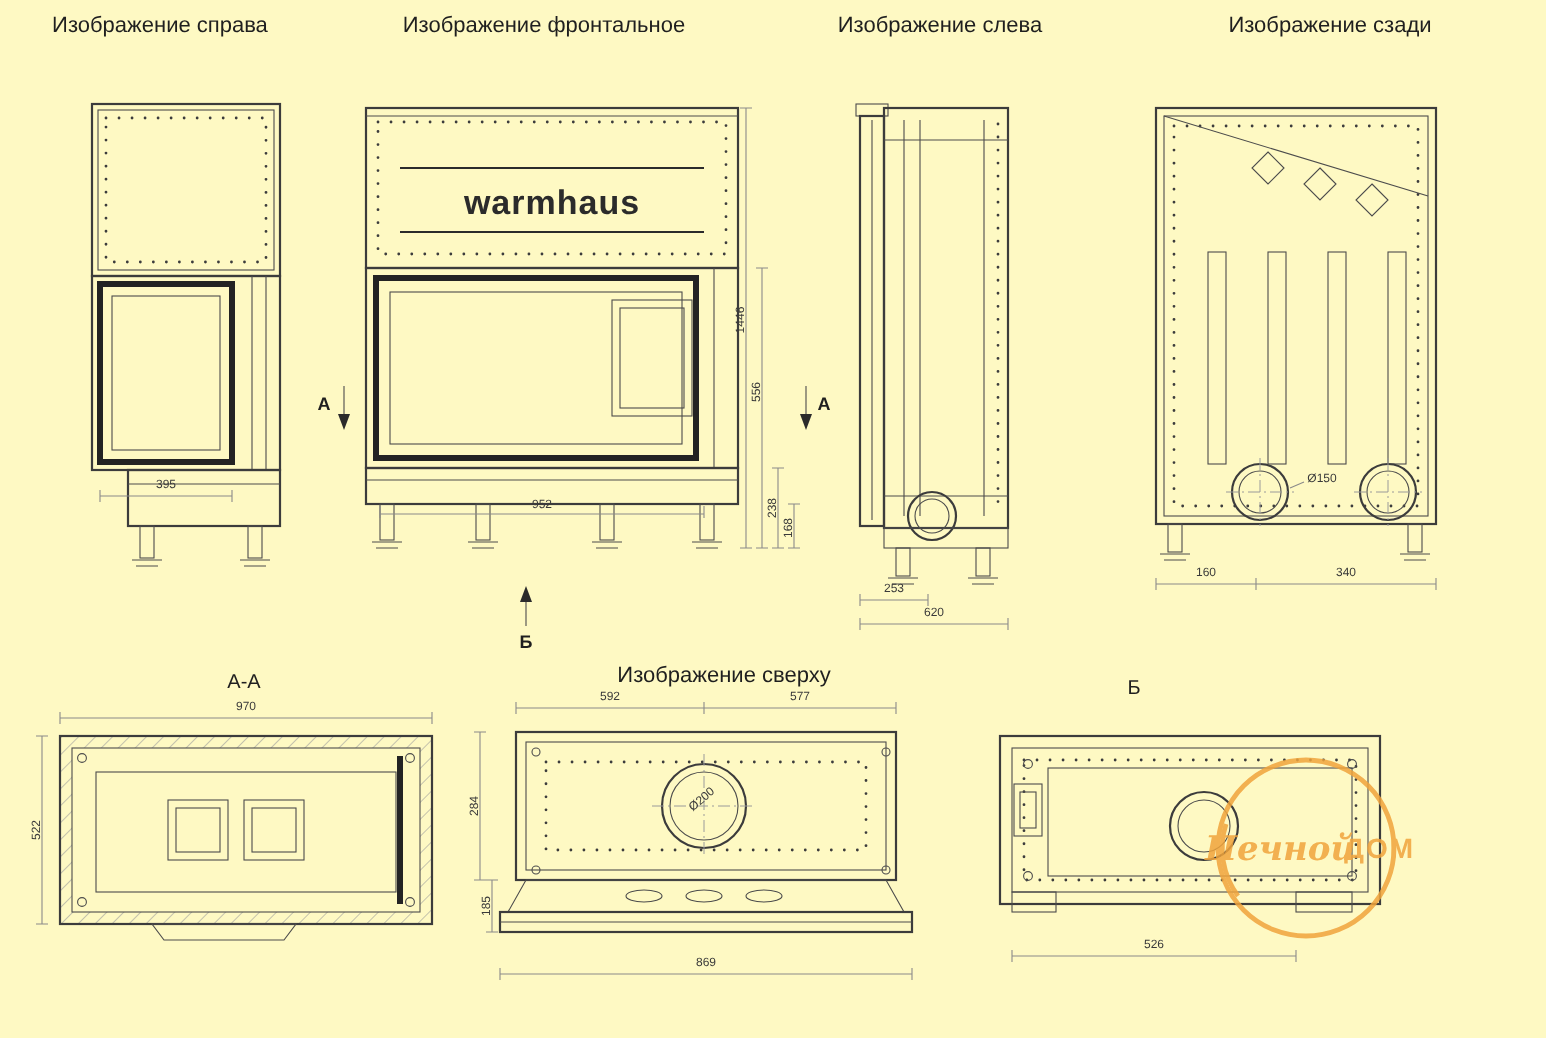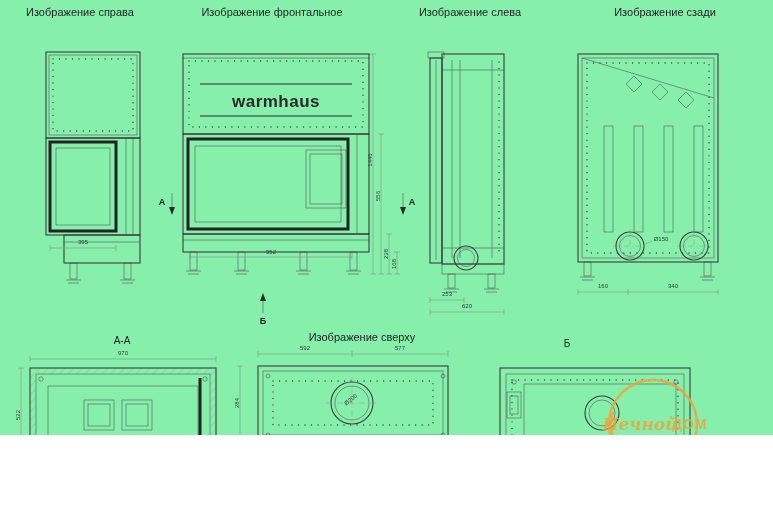--- a/index.html
+++ b/index.html
@@ -1,16 +1,16 @@
 <!DOCTYPE html>
 <html><head>
 <meta charset="utf-8">
 <style>
   html,body{margin:0;padding:0;background:#ffffff;}
-  .sheet{position:relative;width:773px;height:435px;background:#86efac;overflow:hidden;}
+  .sheet{position:relative;width:773px;height:519px;background:#fef9c3;overflow:hidden;}
   svg{display:block;}
   text{font-family:"Liberation Sans","DejaVu Sans",sans-serif;}
   .title{font-size:11px;fill:#1f1f1f;}
   .stitle{font-size:10px;fill:#1f1f1f;}
   .dimtxt{font-size:6px;fill:#3a3a3a;}
   .brand{font-size:17px;font-weight:bold;fill:#2b2b2b;letter-spacing:.5px;}
   .marker{font-size:9px;font-weight:bold;fill:#1f1f1f;}
   .ol{fill:none;stroke:#3c3c3c;stroke-width:1.1;}
   .ol2{fill:none;stroke:#4c4c4c;stroke-width:.55;}
   .thick{fill:none;stroke:#232323;stroke-width:3;}

